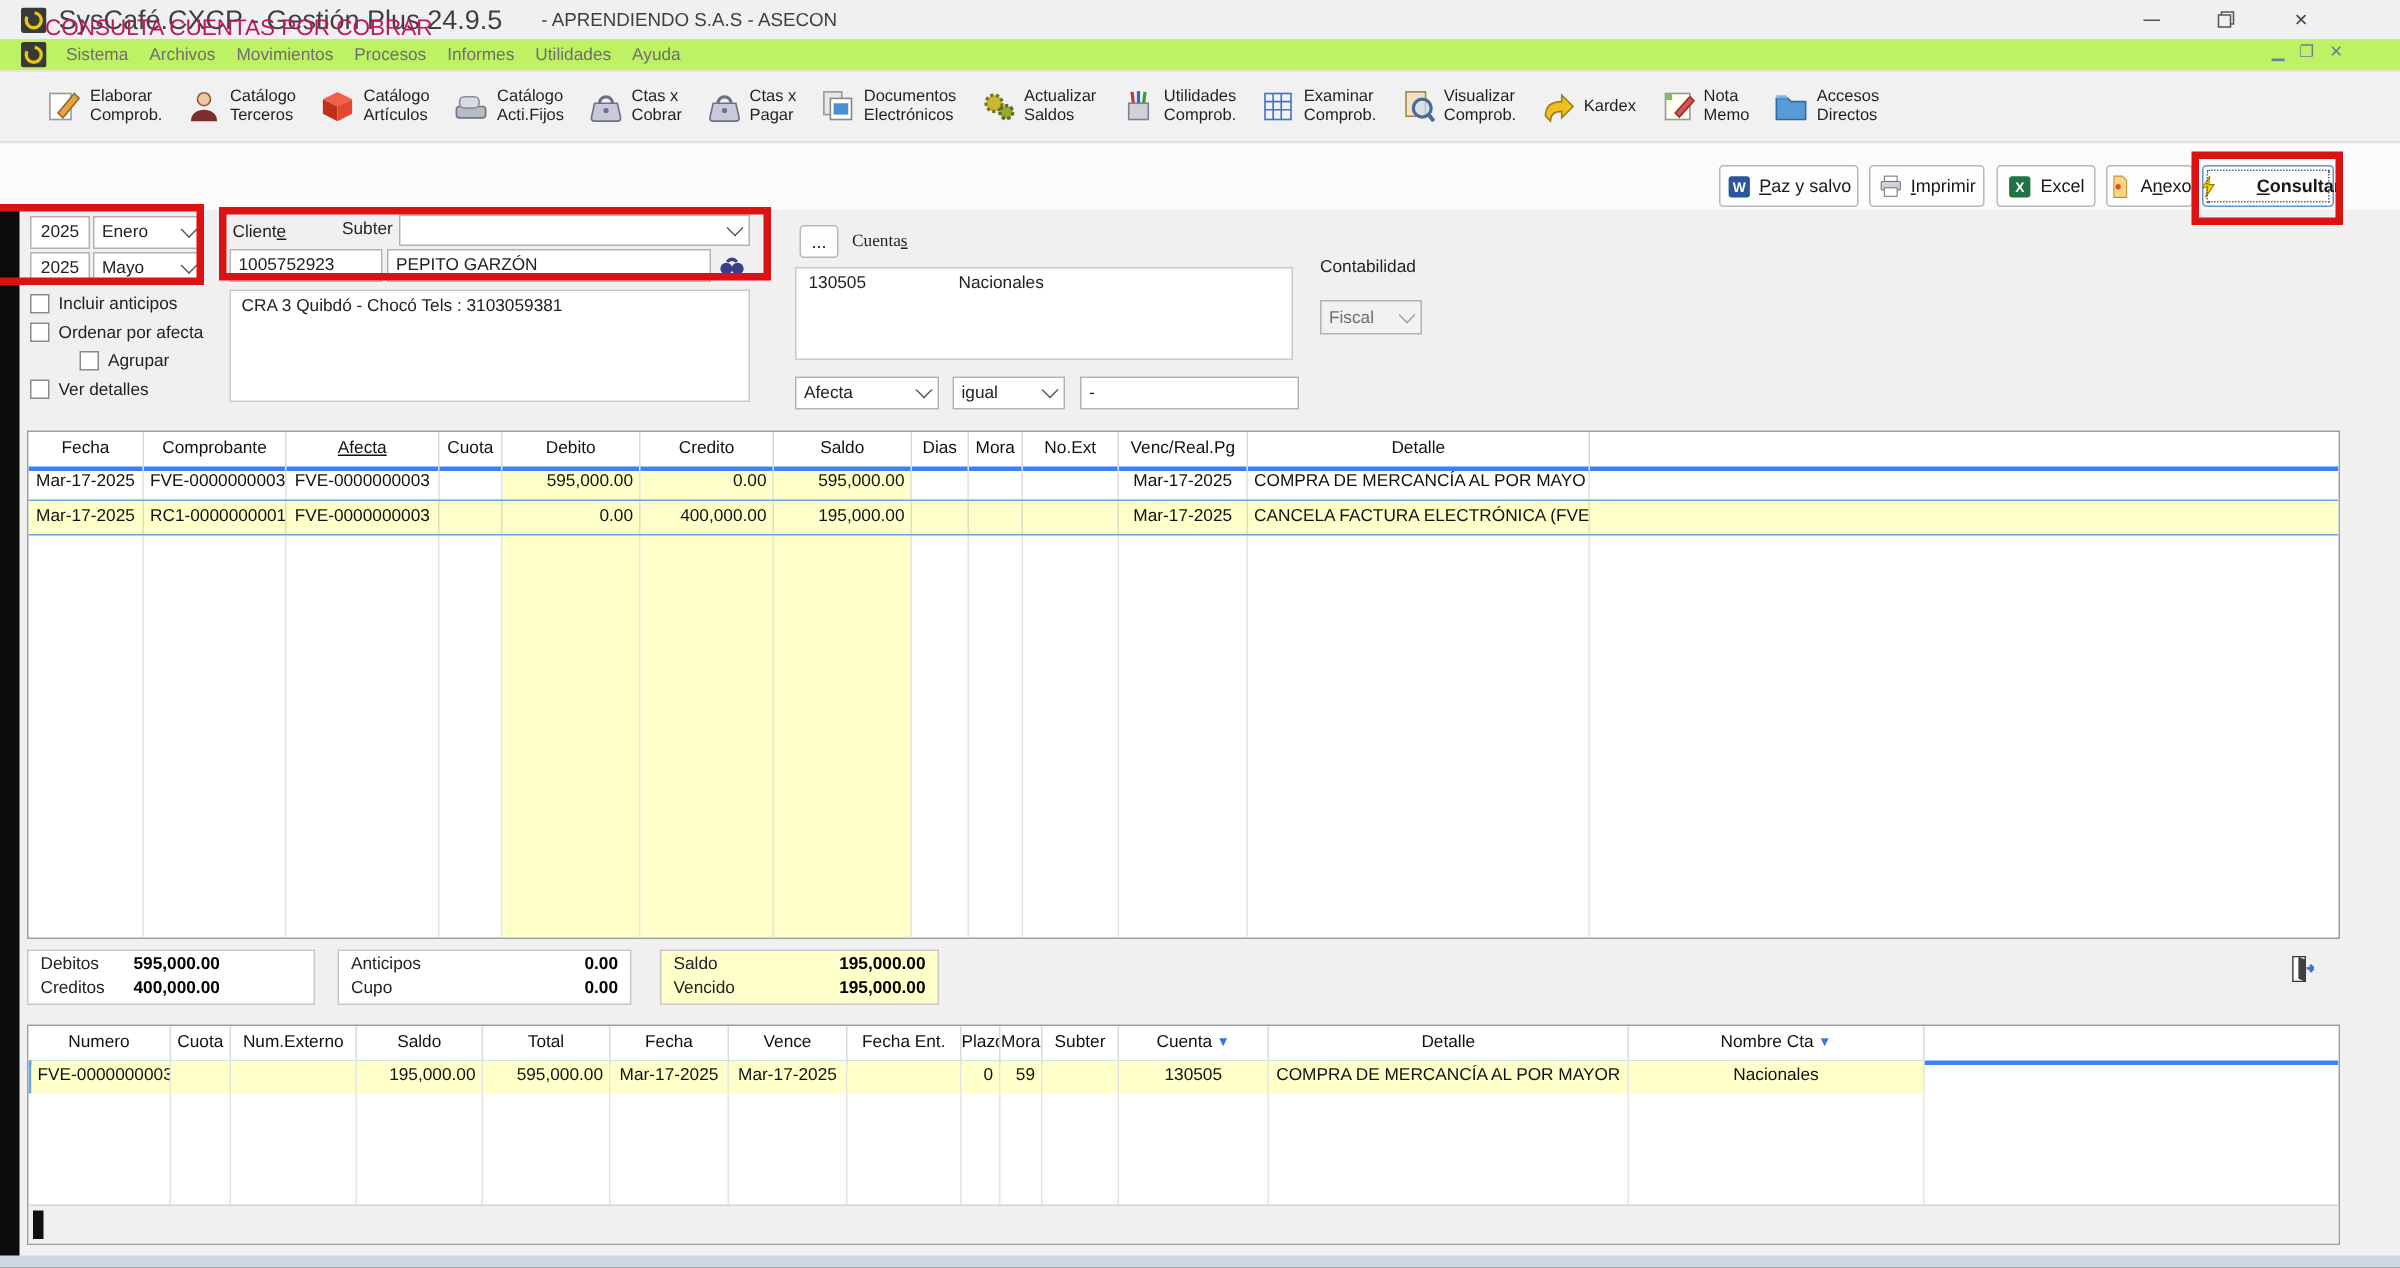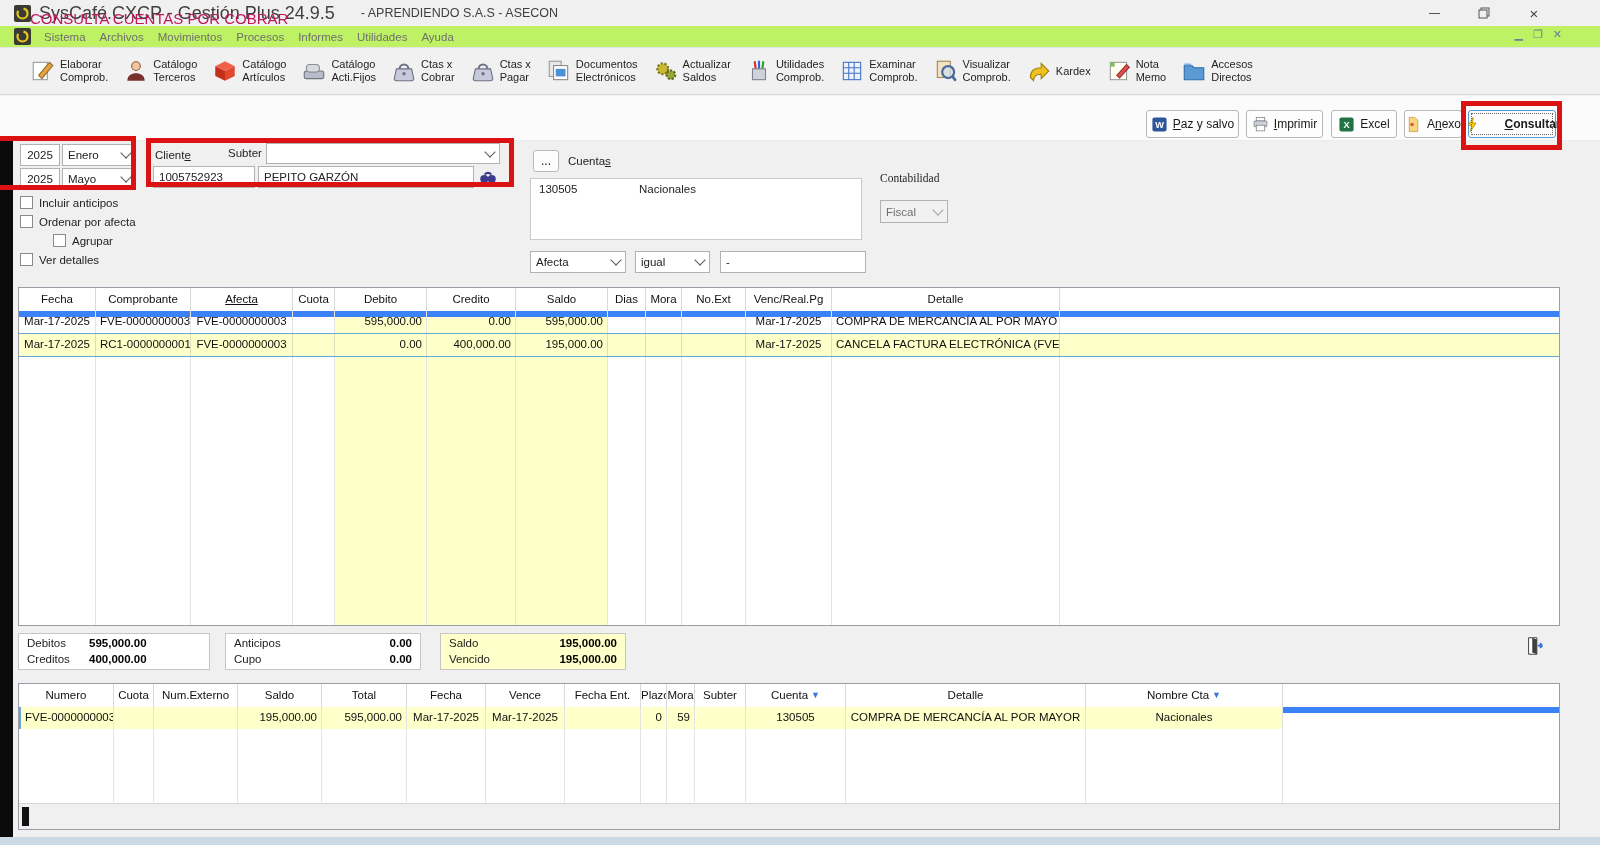--- a/index.html
+++ b/index.html
@@ -49,21 +49,21 @@
   .flabel{position:absolute;color:#1f1f1f;}
   .checkrow{position:absolute;display:flex;align-items:center;gap:6px;cursor:pointer;}
   .cbox{width:13px;height:13px;background:#fff;border:1px solid #8a8a8a;box-sizing:border-box;flex:0 0 auto;}
   .panelbox{position:absolute;background:#fff;border:1px solid #c9c9c9;box-sizing:border-box;}
 
   
   .gridwrap{position:absolute;background:#fff;border:1px solid #9a9da5;box-sizing:border-box;overflow:hidden;}
   .cols{position:absolute;left:0;top:0;right:0;bottom:0;display:flex;}
   .col{border-right:1px solid #e4e4e4;box-sizing:border-box;height:100%;}
   .col.y{background:#ffffc9;}
-  .ghead{position:absolute;left:0;top:0;right:0;height:23px;background:#fff;border-bottom:6px solid #3b82f6;display:flex;}
+  .ghead{position:absolute;left:0;top:0;right:0;height:23px;background:#fff;border-bottom:3px solid #3b82f6;display:flex;}
   .hc{box-sizing:border-box;border-right:1px solid #d9d9d9;text-align:center;line-height:22px;
       white-space:nowrap;overflow:hidden;font-size:11.5px;color:#111;}
   .hc.u{text-decoration:underline;}
   .grow{position:absolute;left:0;right:0;height:22px;display:flex;}
   .gc{box-sizing:border-box;border-right:1px solid #e4e4e4;padding:0 4px;line-height:21px;
       white-space:nowrap;overflow:hidden;font-size:11.5px;color:#111;text-align:center;}
   .num{text-align:right;} .ctr{text-align:center;}
   .selrow{background:#ffffc9;border-top:1px solid #67a7d7;border-bottom:1px solid #67a7d7;}
   .selrow .gc{border-right:1px solid #dedebc;}
   .sorticon{display:inline-block;color:#3a78d8;font-size:9px;margin-left:3px;transform:translateY(-1px);}
@@ -400,34 +400,37 @@
       <span>PEPITO GARZÓN</span>
     </div>
   <div style="position:absolute;left:478px;top:167px;width:20px;height:20px;cursor:pointer;">
     <svg width="20" height="20" viewBox="0 0 24 24">
         <path d="M8 9 q4 -4 8 0" stroke="#3d3d8f" stroke-width="2.5" fill="none"></path>
         <circle cx="7.5" cy="14.5" r="4.8" fill="#3d3d8f"></circle>
         <circle cx="16.5" cy="14.5" r="4.8" fill="#3d3d8f"></circle>
       </svg>
   </div>
 
+  <div class="panelbox" style="left:153px;top:193px;width:347px;height:75px;padding:4px 7px;">
+    <span>CRA 3 Quibdó - Chocó Tels : 3103059381</span>
+  </div>
 
   <div class="act-btn" style="left:533px;top:150px;width:26px;height:22px;position:absolute;">
       <span>...</span>
     </div>
-  <span class="flabel" style="left:568px;top:155px;"><span>Cuenta</span><u>s</u></span>
+  <span class="flabel" style="left:568px;top:155px;font-family:Liberation Serif, serif;"><span>Cuenta</span><u>s</u></span>
 
   <div class="panelbox" style="left:530px;top:178px;width:332px;height:62px;">
     <div style="display:flex;padding:4px 8px;">
       <span style="width:100px;">130505</span>
       <span>Nacionales</span>
     </div>
   </div>
 
-  <span class="flabel" style="left:880px;top:172px;font-family:Liberation Serif, serif;">Contabilidad</span>
+  <span class="flabel" style="left:880px;top:172px;">Contabilidad</span>
   <div class="combo disabled" style="left:880px;top:200px;width:68px;height:23px;">
       <span>Fiscal</span>
       <span class="chev"></span>
     </div>
 
   <div class="combo" style="left:530px;top:251px;width:96px;height:22px;">
       <span>Afecta</span>
       <span class="chev"></span>
     </div>
   <div class="combo" style="left:635px;top:251px;width:75px;height:22px;">

